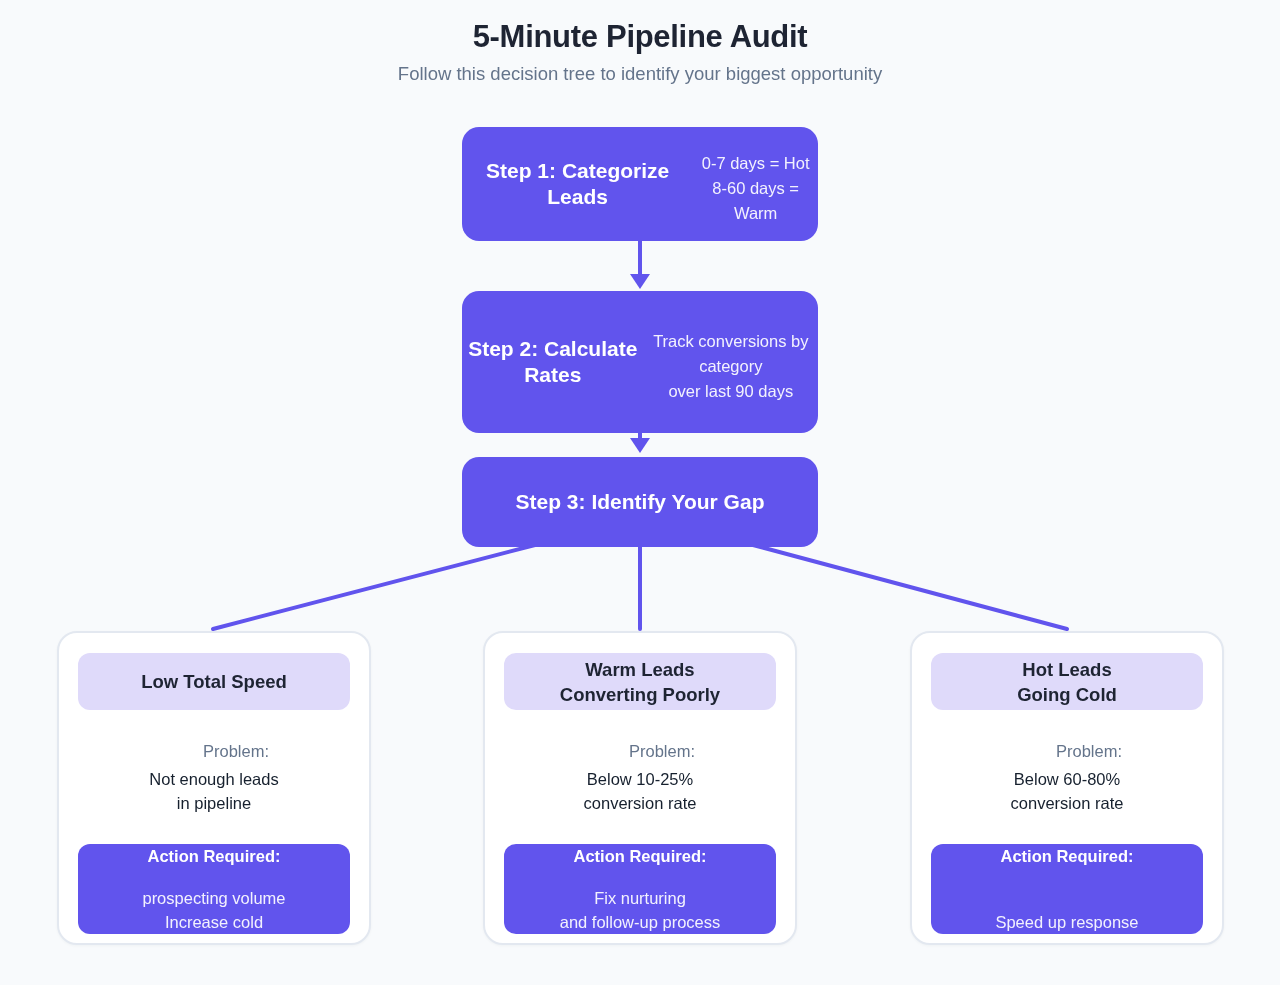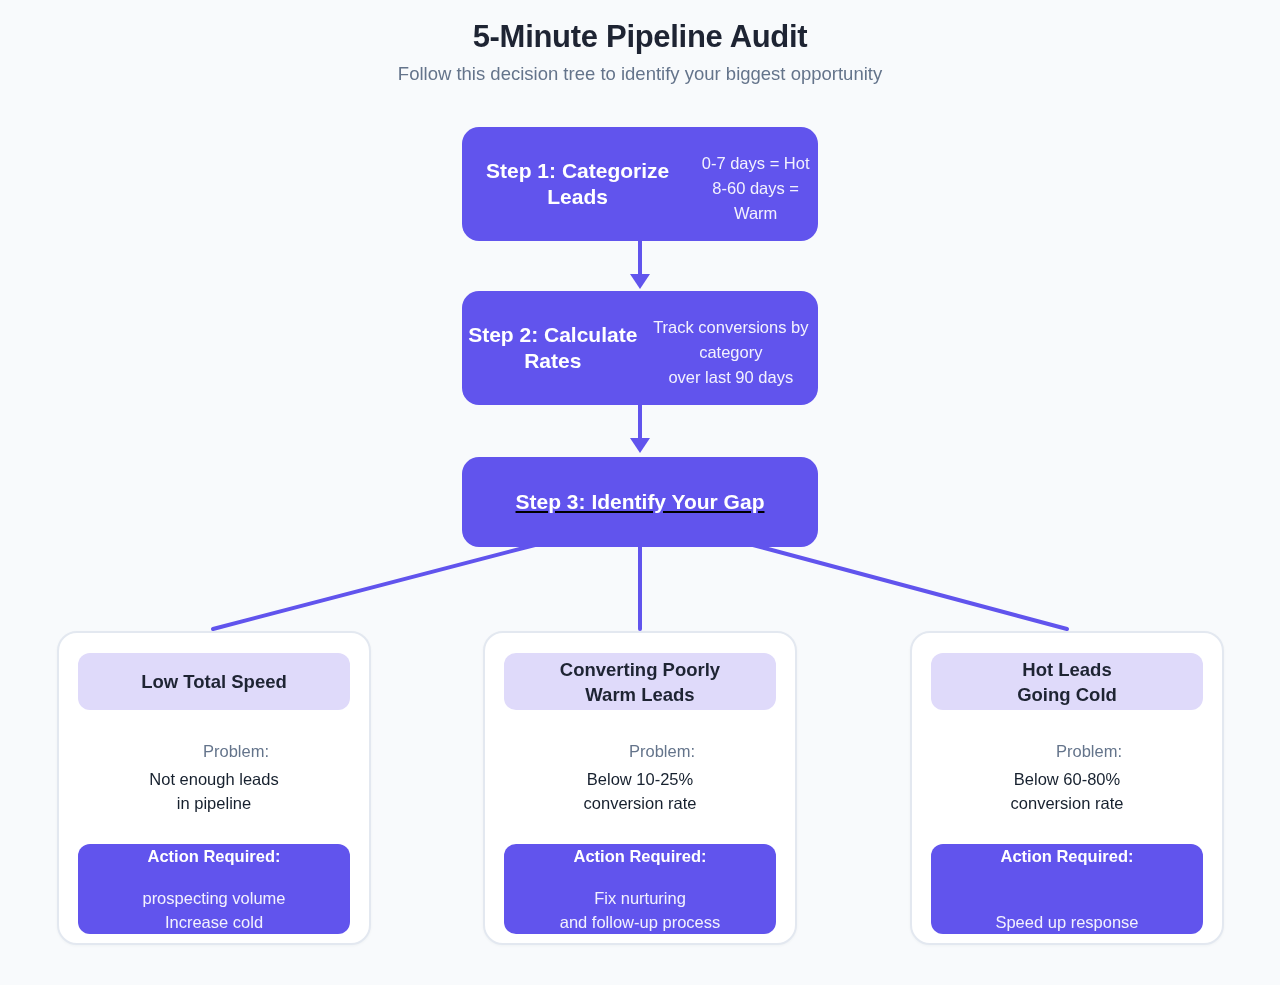--- a/index.html
+++ b/index.html
@@ -22,22 +22,22 @@
     font-size: 18.5px; color: #64748b;
   }
   .step {
     position: absolute; left: 462px; width: 356px;
     background: #6154ed; border-radius: 17px;
     display: flex; flex-direction: row;
     align-items: center; justify-content: center;
     text-align: center; box-sizing: border-box;
   }
   .step-1 { top: 127px; height: 114px; }
-  .step-2 { top: 291px; height: 114px; }
-  .step-3 { top: 457px; height: 90px; text-decoration: underline; }
+  .step-2 { top: 291px; height: 142px; }
+  .step-3 { top: 457px; height: 90px; }
   .step-title { font-size: 21px; font-weight: 700; color: #ffffff; line-height: 26px; }
   .step-lines { margin-top: 8px; font-size: 16.5px; color: rgba(255,255,255,0.92); line-height: 25px; }
   .connector-svg { position: absolute; left: 0; top: 0; pointer-events: none; }
   .card {
     position: absolute; top: 631px; width: 314px; height: 314px;
     background: #ffffff; border: 2px solid #e3e8f0; border-radius: 20px;
     box-sizing: border-box; text-align: center;
     box-shadow: 0 1px 3px rgba(30,41,59,0.04);
   }
   .card-1 { left: 57px; }
@@ -116,22 +116,22 @@
       <div class="action-label">Action Required:</div>
       <div class="action-text">
         <div>prospecting volume</div>
         <div>Increase cold</div>
       </div>
     </div>
   </div>
 
   <div class="card card-2">
     <div class="card-header">
+      <div>Warm Leads</div>
       <div>Converting Poorly</div>
-      <div>Warm Leads</div>
     </div>
     <div class="problem-label">Problem:</div>
     <div class="problem-text">
       <div>Below 10-25%</div>
       <div>conversion rate</div>
     </div>
     <div class="action-box">
       <div class="action-label">Action Required:</div>
       <div class="action-text">
         <div>Fix nurturing</div>

